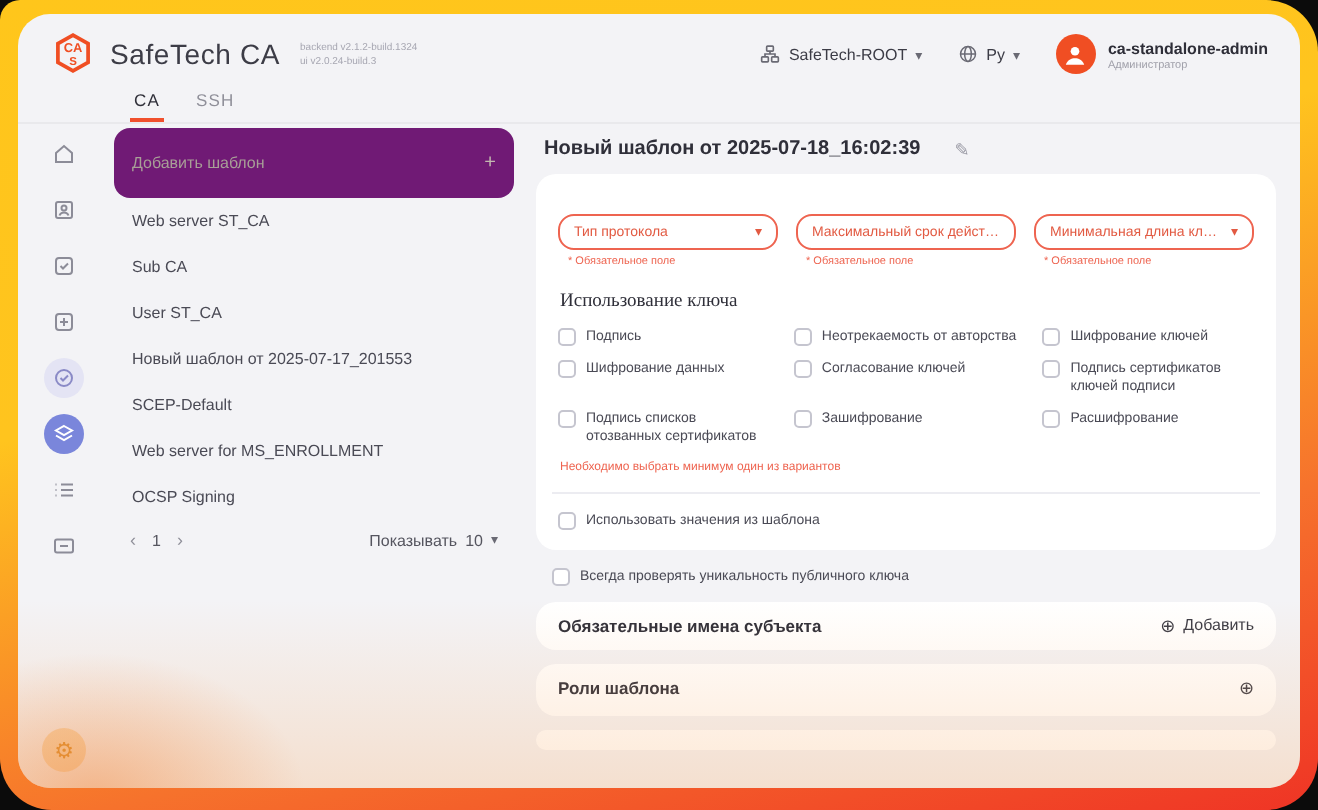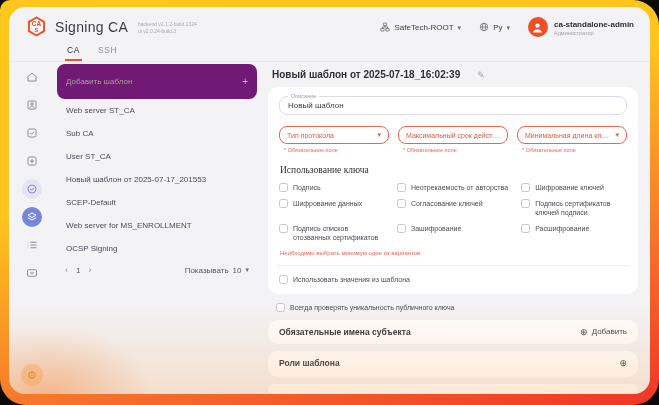--- a/index.html
+++ b/index.html
@@ -88,21 +88,21 @@
 
 <div class="frame">
 <div class="app">
 
   <div class="header">
     <svg class="logo" viewBox="0 0 32 32">
       <path d="M16 3.5l10.5 6v13L16 28.5l-10.5-6v-13z" fill="none" stroke="currentColor" stroke-width="2.6"></path>
       <text x="16" y="15.5" text-anchor="middle" font-size="9" font-weight="bold" fill="currentColor">CA</text>
       <text x="16" y="24" text-anchor="middle" font-size="8" font-weight="bold" fill="currentColor">S</text>
     </svg>
-    <div class="app-title">Signing CA</div>
+    <div class="app-title">SafeTech CA</div>
     <div class="version">
       <span>backend v2.1.2-build.1324</span>
       <span>ui v2.0.24-build.3</span>
     </div>
     <div class="header-right">
       <div class="hdr-sel">
         <svg viewBox="0 0 24 24" fill="none" stroke="currentColor" stroke-width="2">
           <rect x="8" y="2.5" width="8" height="6" rx="1"></rect>
               <rect x="2" y="15.5" width="8" height="6" rx="1"></rect>
               <rect x="14" y="15.5" width="8" height="6" rx="1"></rect>
@@ -223,24 +223,20 @@
       </div>
     </div>
 
     <div class="main">
       <div class="main-title-row">
         <span class="main-title">Новый шаблон от 2025-07-18_16:02:39</span>
         <span class="pencil">✎</span>
       </div>
 
       <div class="card">
-        <div class="desc-field">
-          <span class="desc-label">Описание</span>
-          <span>Новый шаблон</span>
-        </div>
 
         <div class="selects">
           <div class="sel-wrap">
             <div class="select">
               <span class="lbl">Тип протокола</span>
               <span class="caret">▾</span>
             </div>
             <div class="hint">* Обязательное поле</div>
           </div>
           <div class="sel-wrap">

